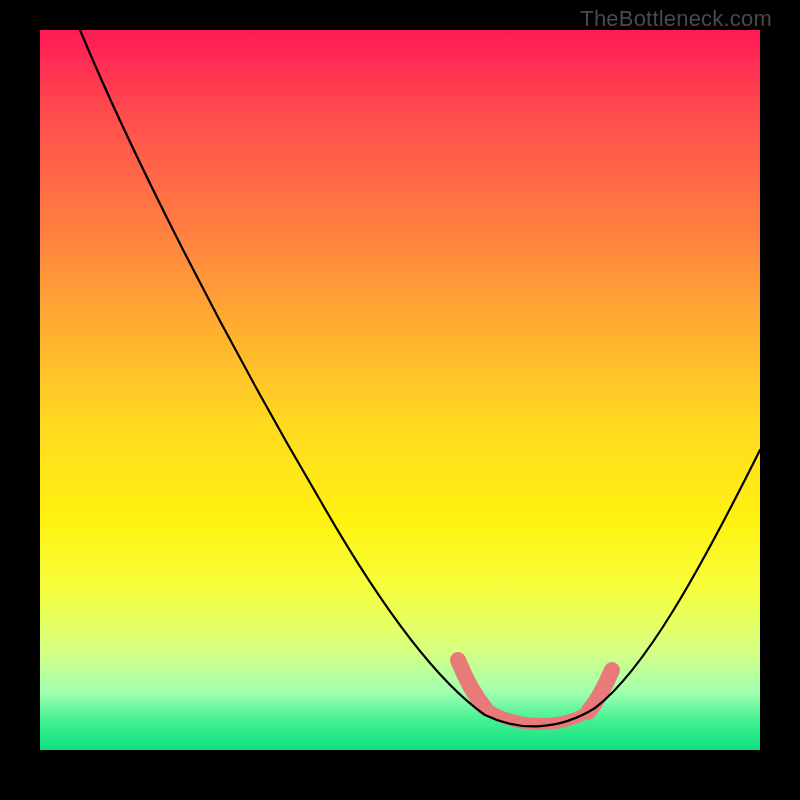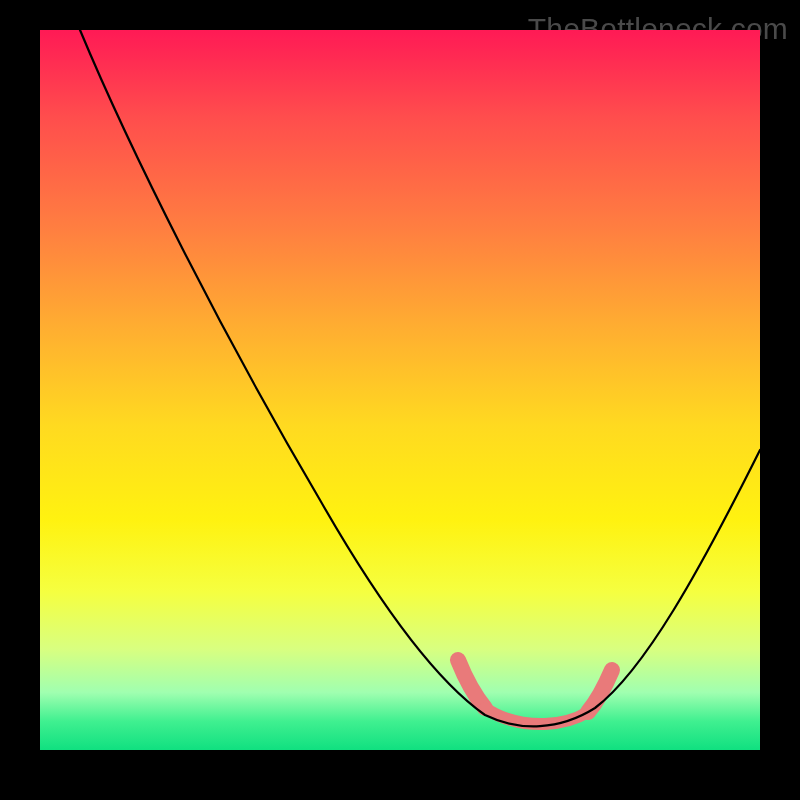--- a/index.html
+++ b/index.html
@@ -26,26 +26,25 @@
       #fff210 68%,
       #f5ff40 78%,
       #d8ff80 86%,
       #a0ffb0 92%,
       #40f090 96%,
       #10e080 100%);
   }
   .watermark {
     position: absolute;
     top: 6px;
-    right: 12px;
+    right: 28px;
     color: #4a4a4a;
-    font-size: 30px;
+    font-size: 22px;
     font-weight: 500;
     letter-spacing: 0.2px;
-    margin-top: 6px;
   }
   svg.curve {
     position: absolute;
     left: 0;
     top: 0;
     width: 720px;
     height: 720px;
     overflow: visible;
   }
   .black-line {

